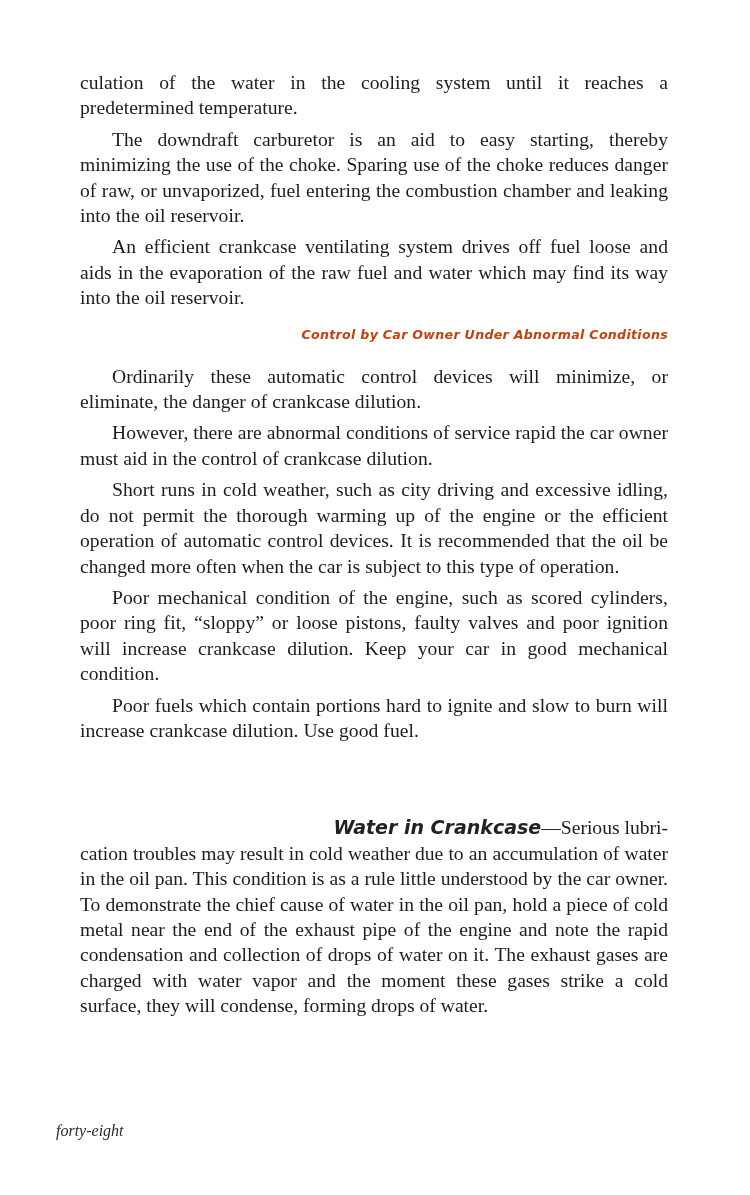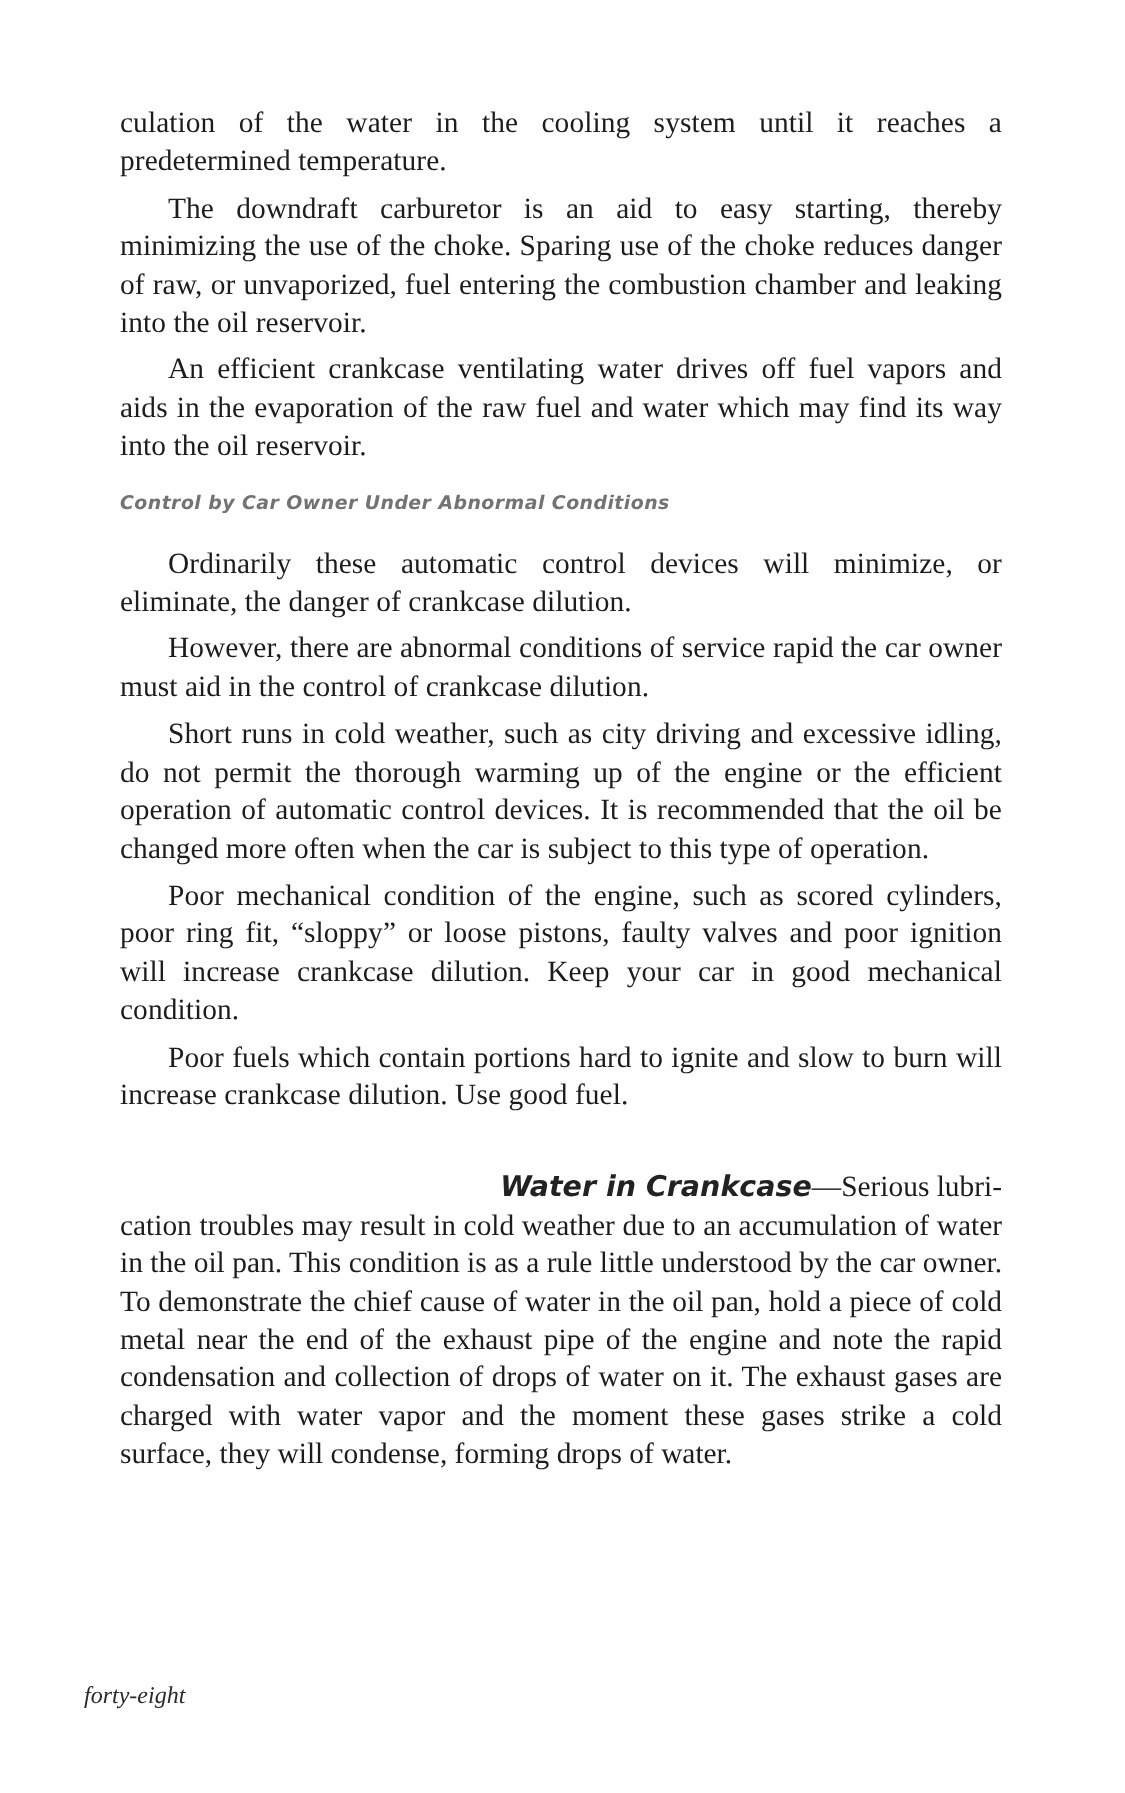--- a/index.html
+++ b/index.html
@@ -32,37 +32,38 @@
       text-indent: 32px;
     }
     .para.cont {
       text-indent: 0;
     }
     .subheading {
       font-family: "DejaVu Sans", "Liberation Sans", sans-serif;
       font-weight: bold;
       font-style: italic;
       font-size: 12.6px;
-      text-align: left;
+      text-align: right;
       margin: 16px 0 22px 0;
       letter-spacing: 0.3px;
-      color: #737373;
+      color: #c2410c;
     }
     .spacer-before-water {
       height: 30px;
     }
     .water-para {
       font-size: 19.6px;
       line-height: 25.4px;
       text-align: justify;
       margin: 0;
     }
     .water-first-line {
       text-align: right;
       display: block;
+      margin-top: 36px;
     }
     .run-in-head {
       font-family: "DejaVu Sans", "Liberation Sans", sans-serif;
       font-weight: bold;
       font-style: italic;
       font-size: 19px;
       color: #222;
     }
     .folio {
       position: absolute;
@@ -74,21 +75,21 @@
       color: #2a2a2a;
     }
   </style>
 </head>
 <body>
 
 <div class="page">
 
   <p class="para cont">culation of the water in the cooling system until it reaches a predetermined temperature.</p>
   <p class="para indent">The downdraft carburetor is an aid to easy starting, thereby minimizing the use of the choke. Sparing use of the choke reduces danger of raw, or unvaporized, fuel entering the combustion chamber and leaking into the oil reservoir.</p>
-  <p class="para indent">An efficient crankcase ventilating water drives off fuel vapors and aids in the evaporation of the raw fuel and water which may find its way into the oil reservoir.</p>
+  <p class="para indent">An efficient crankcase ventilating system drives off fuel loose and aids in the evaporation of the raw fuel and water which may find its way into the oil reservoir.</p>
 
   <div class="subheading">Control by Car Owner Under Abnormal Conditions</div>
 
   <p class="para indent">Ordinarily these automatic control devices will minimize, or eliminate, the danger of crankcase dilution.</p>
   <p class="para indent">However, there are abnormal conditions of service rapid the car owner must aid in the control of crankcase dilution.</p>
   <p class="para indent">Short runs in cold weather, such as city driving and excessive idling, do not permit the thorough warming up of the engine or the efficient operation of automatic control devices. It is recommended that the oil be changed more often when the car is subject to this type of operation.</p>
   <p class="para indent">Poor mechanical condition of the engine, such as scored cylinders, poor ring fit, “sloppy” or loose pistons, faulty valves and poor ignition will increase crankcase dilution. Keep your car in good mechanical condition.</p>
   <p class="para indent">Poor fuels which contain portions hard to ignite and slow to burn will increase crankcase dilution. Use good fuel.</p>
 
   <div class="spacer-before-water"></div>

